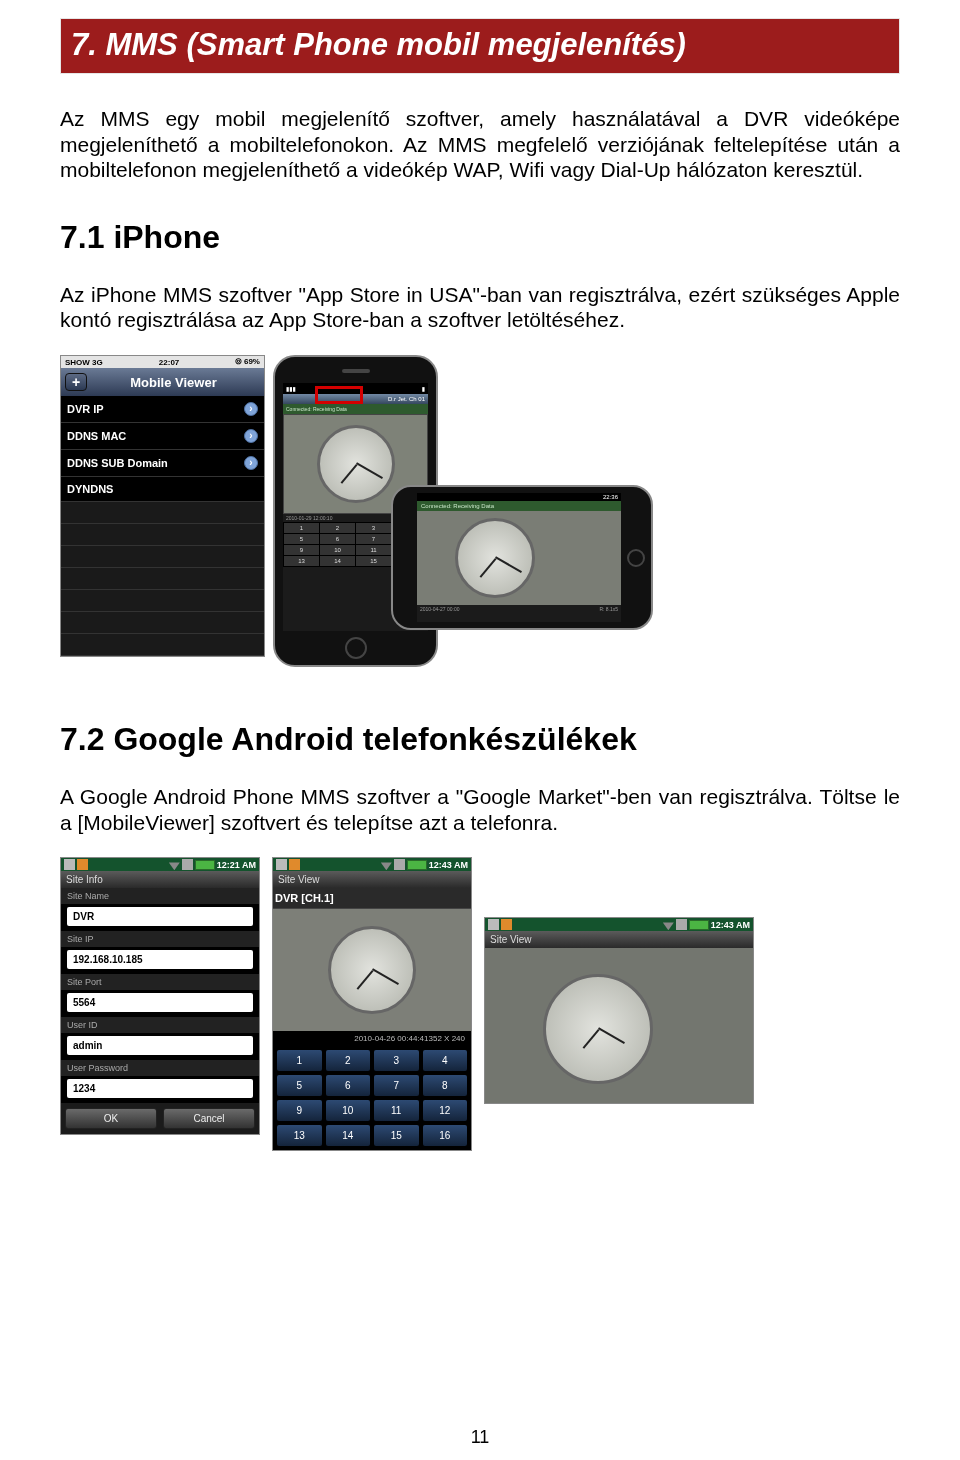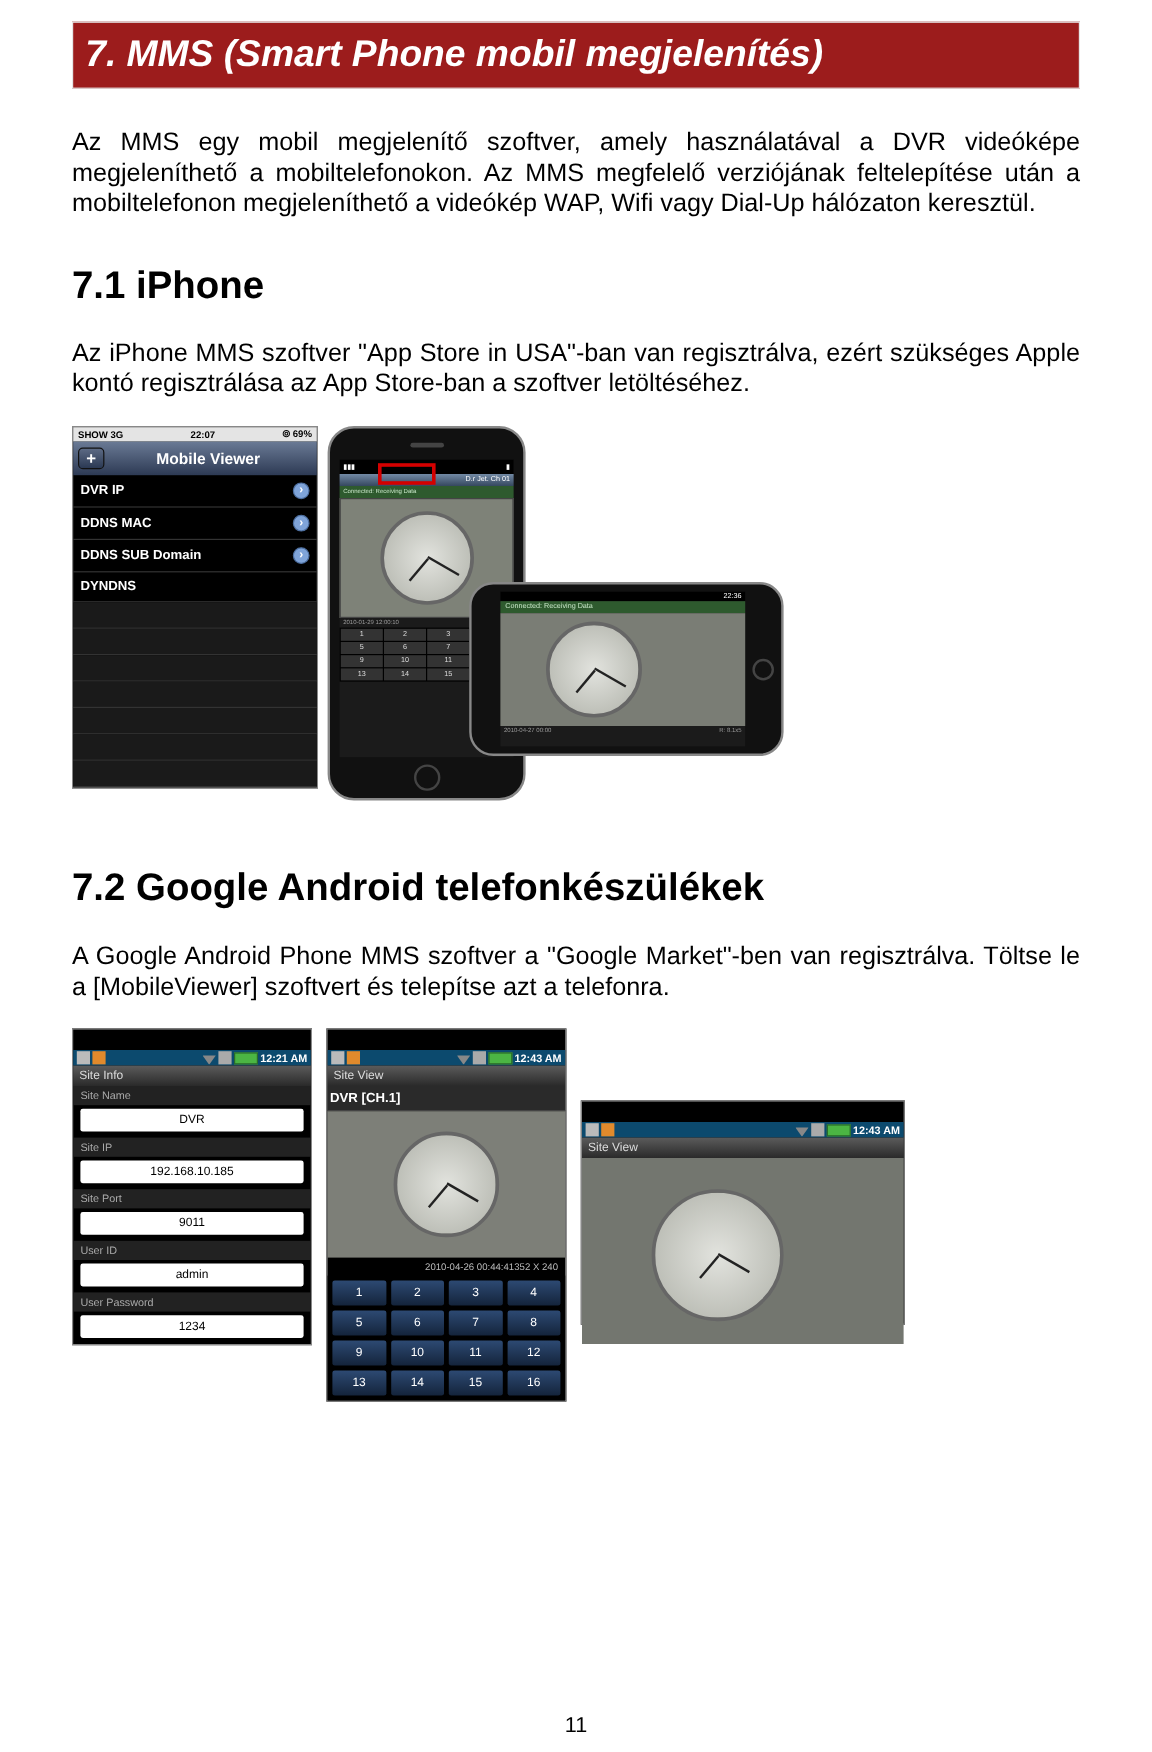--- a/index.html
+++ b/index.html
@@ -262,23 +262,22 @@
     border: 1px solid #888;
   }
   .and1 { width: 200px; }
   .and2 { width: 200px; }
   .and3 { width: 270px; height: 187px; }
 
   .and-status {
     display: flex;
     justify-content: space-between;
     align-items: center;
-    background: #0c4a6e;
+    background: #14532d;
     padding: 1px 3px;
-    margin-top: 17px;
   }
   .and-status .left-ico, .and-status .right-ico {
     display: flex; gap: 2px; align-items: center;
   }
   .and-status .time { color: #fff; font-size: 9px; font-weight: bold; }
   .ico {
     display: inline-block; width: 11px; height: 11px;
     background: #bbb;
   }
   .ico.warn { background: #e08a2c; }
@@ -304,24 +303,23 @@
     background: #222;
     color: #aaa;
     font-size: 9px;
     padding: 3px 6px;
   }
   .and-field {
     margin: 3px 6px 5px 6px;
     background: #fff;
     color: #000;
     font-size: 10px;
-    font-weight: normal;
+    font-weight: bold;
     padding: 4px 6px;
     border-radius: 2px;
-    text-align: center;
   }
   .and-btnrow {
     display: flex;
     background: #1b1b1b;
     padding: 5px 4px;
     gap: 6px;
   }
   .and-btn {
     flex: 1;
     background: linear-gradient(#6a6a6a,#333);
@@ -499,25 +497,29 @@
         <span class="ico batt"></span>
         <span class="time">12:21 AM</span>
       </span>
     </div>
     <div class="and-head">Site Info</div>
     <div class="and-label">Site Name</div>
     <div class="and-field">DVR</div>
     <div class="and-label">Site IP</div>
     <div class="and-field">192.168.10.185</div>
     <div class="and-label">Site Port</div>
-    <div class="and-field">9011</div>
+    <div class="and-field">5564</div>
     <div class="and-label">User ID</div>
     <div class="and-field">admin</div>
     <div class="and-label">User Password</div>
     <div class="and-field">1234</div>
+    <div class="and-btnrow">
+      <div class="and-btn">OK</div>
+      <div class="and-btn">Cancel</div>
+    </div>
   </div>
 
   <div class="android-card and2">
     <div class="and-status">
       <span class="left-ico">
         <span class="ico"></span>
         <span class="ico warn"></span>
       </span>
       <span class="right-ico">
         <span class="ico wifi"></span>

